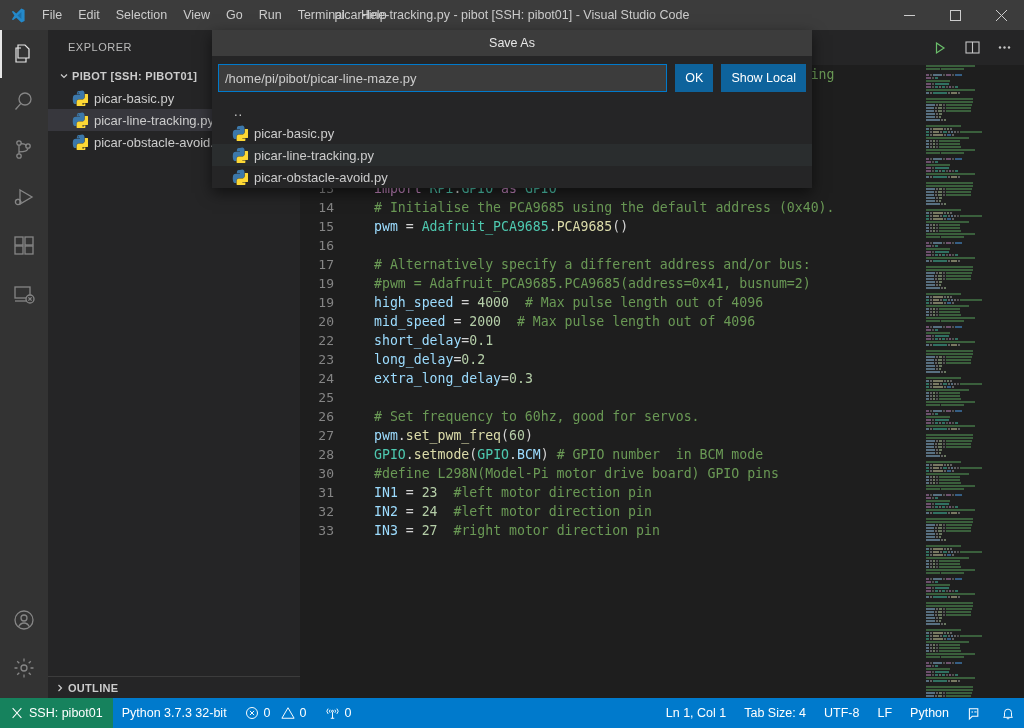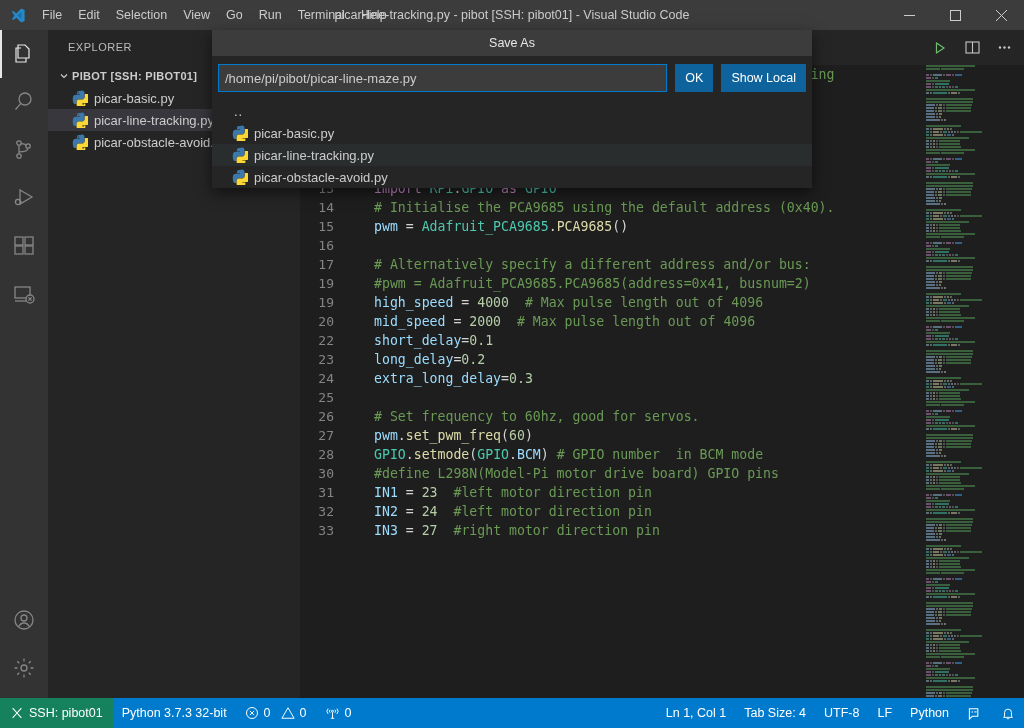--- a/index.html
+++ b/index.html
@@ -294,20 +294,28 @@
     <div class="tree-row">
       <span class="py-ico">
         <svg width="16" height="16" viewBox="0 0 16 16">
             <path fill="#3C78AA" d="M7.9 1c-1.6 0-3 .3-3 1.9v1.4h3.1v.5H3.7c-1.3 0-2.4.8-2.7 2.3-.3 1.7-.3 2.8 0 4.6.3 1.4 1 2.3 2.3 2.3h1.1v-1.9c0-1.5 1.3-2.8 2.8-2.8h3.1c1.2 0 2.2-1 2.2-2.3V2.9c0-1.2-1-2.1-2.2-2.3C9.5 1 8.7 1 7.9 1zM6.2 2.2c.3 0 .6.3.6.6s-.3.6-.6.6-.6-.3-.6-.6.3-.6.6-.6z"></path>
             <path fill="#FDD835" d="M12.8 4.8v1.9c0 1.6-1.4 2.9-2.9 2.9H6.8c-1.2 0-2.2 1-2.2 2.3v3.1c0 1.2 1 1.9 2.2 2.2 1.4.4 2.7.5 4.4 0 1.1-.3 2.2-1 2.2-2.2v-1.4h-3.1v-.5h4.6c1.3 0 1.8-.9 2.3-2.3.5-1.4.4-2.8 0-4.6-.3-1.4-1-2.3-2.3-2.3h-2.1zm-1.7 8.8c.3 0 .6.3.6.6s-.3.6-.6.6-.6-.3-.6-.6.3-.6.6-.6z"></path>
           </svg>
       </span>
       <span>picar-obstacle-avoid.py</span>
     </div>
 
+    <div class="outline-bar">
+      <span class="chev">
+        <svg width="10" height="10" viewBox="0 0 10 10" fill="none" stroke="#ccc" stroke-width="1.2">
+            <path d="M3.5 2 6.5 5 3.5 8"></path>
+          </svg>
+      </span>
+      <span>OUTLINE</span>
+    </div>
   </div>
 
   <div class="editor-region">
     <div class="tabbar">
       <div class="tab">
         <span class="py-ico">
           <svg width="16" height="16" viewBox="0 0 16 16">
               <path fill="#3C78AA" d="M7.9 1c-1.6 0-3 .3-3 1.9v1.4h3.1v.5H3.7c-1.3 0-2.4.8-2.7 2.3-.3 1.7-.3 2.8 0 4.6.3 1.4 1 2.3 2.3 2.3h1.1v-1.9c0-1.5 1.3-2.8 2.8-2.8h3.1c1.2 0 2.2-1 2.2-2.3V2.9c0-1.2-1-2.1-2.2-2.3C9.5 1 8.7 1 7.9 1z"></path>
               <path fill="#FDD835" d="M12.8 4.8v1.9c0 1.6-1.4 2.9-2.9 2.9H6.8c-1.2 0-2.2 1-2.2 2.3v3.1c0 1.2 1 1.9 2.2 2.2 1.4.4 2.7.5 4.4 0 1.1-.3 2.2-1 2.2-2.2v-1.4h-3.1v-.5h4.6c1.3 0 1.8-.9 2.3-2.3.5-1.4.4-2.8 0-4.6-.3-1.4-1-2.3-2.3-2.3h-2.1z"></path>
             </svg>

